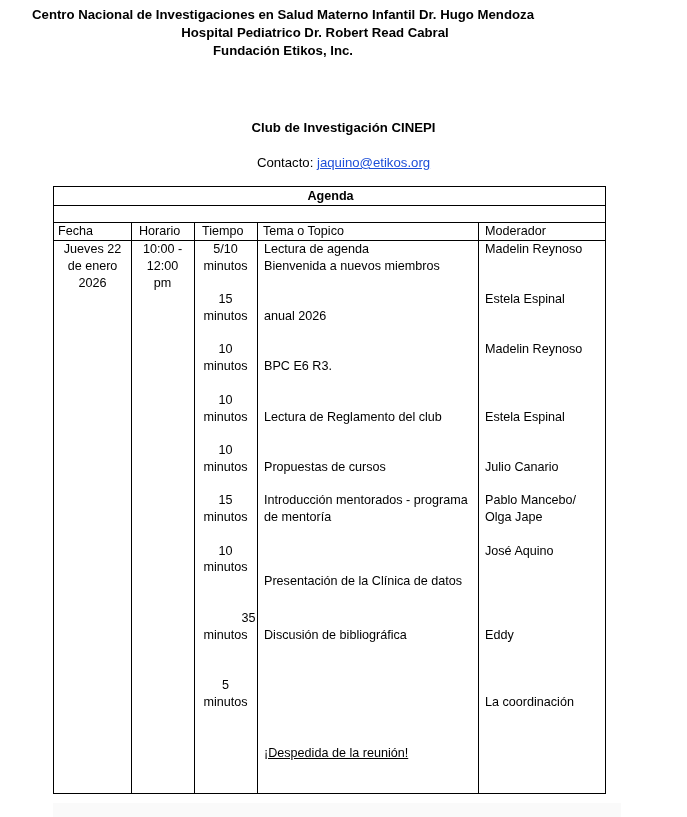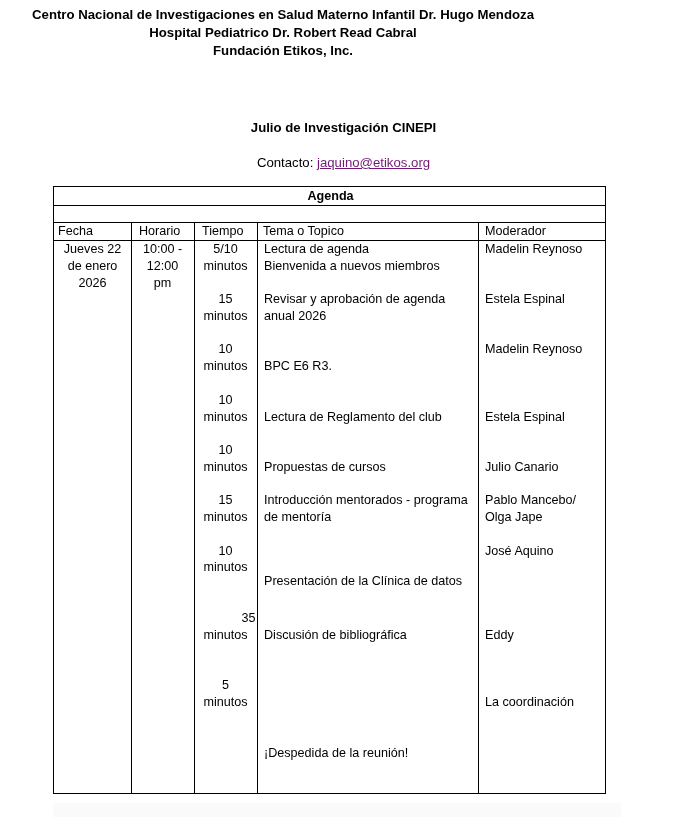--- a/index.html
+++ b/index.html
@@ -2,37 +2,37 @@
 <html><head>
 <meta charset="utf-8">
 <style>
   html, body { margin: 0; padding: 0; background: #ffffff; }
   body { width: 687px; height: 817px; position: relative; overflow: hidden;
          font-family: "Liberation Sans", "DejaVu Sans", sans-serif; color: #000; }
   .hdr { position: absolute; left: 0; width: 566px; text-align: center;
          font-size: 13.2px; font-weight: bold; line-height: 17px; }
   .center { position: absolute; left: 0; width: 687px; text-align: center; font-size: 13.2px; line-height: 17px; }
   .bold { font-weight: bold; }
-  a.mail { color: #701a75; text-decoration: underline; margin-top: 21px; }
+  a.mail { color: #1d4ed8; text-decoration: underline; margin-top: 21px; }
   .tbl { position: absolute; left: 53px; top: 186px; width: 553px; height: 608px;
          border: 1px solid #000; box-sizing: border-box; }
   .hline { position: absolute; left: 0; right: 0; height: 0; border-top: 1px solid #000; }
   .vline { position: absolute; width: 0; border-left: 1px solid #000; }
   .cell { position: absolute; font-size: 12.6px; line-height: 16.7px; white-space: nowrap; }
   .ctr { text-align: center; }
   .footer-strip { position: absolute; left: 53px; top: 803px; width: 568px; height: 14px; background: #fafafa; }
 </style>
 </head>
 <body>
 
 <div class="hdr" style="top:6px;">Centro Nacional de Investigaciones en Salud Materno Infantil Dr. Hugo Mendoza</div>
-<div class="hdr" style="top:24px;">Hospital Pediatrico Dr. Robert Read Cabral</div>
+<div class="hdr" style="top:24px;padding-left:32px;">Hospital Pediatrico Dr. Robert Read Cabral</div>
 <div class="hdr" style="top:42px;">Fundación Etikos, Inc.</div>
 
-<div class="center bold" style="top:119px;">Julio de Investigación CINEPI</div>
+<div class="center bold" style="top:119px;">Club de Investigación CINEPI</div>
 
 <div class="center" style="top:154px;">
   <span>Contacto: </span><a class="mail">jaquino@etikos.org</a>
 </div>
 
 <div class="tbl">
 
   <div class="hline" style="top:18px;"></div>
   <div class="hline" style="top:35px;"></div>
   <div class="hline" style="top:53px;"></div>
@@ -59,21 +59,20 @@
   <div class="cell ctr" style="left:77px; width:63px; top:88px;">pm</div>
 
   <div class="cell ctr" style="left:140px; width:63px; top:54px;">5/10</div>
   <div class="cell ctr" style="left:140px; width:63px; top:71px;">minutos</div>
   <div class="cell" style="left:210px; top:54px;">Lectura de agenda</div>
   <div class="cell" style="left:210px; top:71px;">Bienvenida a nuevos miembros</div>
   <div class="cell" style="left:431px; top:54px;">Madelin Reynoso</div>
 
   <div class="cell ctr" style="left:140px; width:63px; top:104px;">15</div>
   <div class="cell ctr" style="left:140px; width:63px; top:121px;">minutos</div>
-  <div class="cell" style="left:210px; top:104px;">Revisar y aprobación de agenda</div>
   <div class="cell" style="left:210px; top:121px;">anual 2026</div>
   <div class="cell" style="left:431px; top:104px;">Estela Espinal</div>
 
   <div class="cell ctr" style="left:140px; width:63px; top:154px;">10</div>
   <div class="cell ctr" style="left:140px; width:63px; top:171px;">minutos</div>
   <div class="cell" style="left:210px; top:171px;">BPC E6 R3.</div>
   <div class="cell" style="left:431px; top:154px;">Madelin Reynoso</div>
 
   <div class="cell ctr" style="left:140px; width:63px; top:205px;">10</div>
   <div class="cell ctr" style="left:140px; width:63px; top:222px;">minutos</div>
@@ -99,16 +98,16 @@
 
   <div class="cell ctr" style="left:140px; width:63px; top:423px;padding-left:23px;">35</div>
   <div class="cell ctr" style="left:140px; width:63px; top:440px;">minutos</div>
   <div class="cell" style="left:210px; top:440px;">Discusión de bibliográfica</div>
   <div class="cell" style="left:431px; top:440px;">Eddy</div>
 
   <div class="cell ctr" style="left:140px; width:63px; top:490px;">5</div>
   <div class="cell ctr" style="left:140px; width:63px; top:507px;">minutos</div>
   <div class="cell" style="left:431px; top:507px;">La coordinación</div>
 
-  <div class="cell" style="left:210px; top:558px;">¡Despedida de la reunión!</div>
+  <div class="cell" style="left:210px; top:558px;text-decoration:underline;">¡Despedida de la reunión!</div>
 </div>
 
 <div class="footer-strip"></div>
 
 </body></html>

